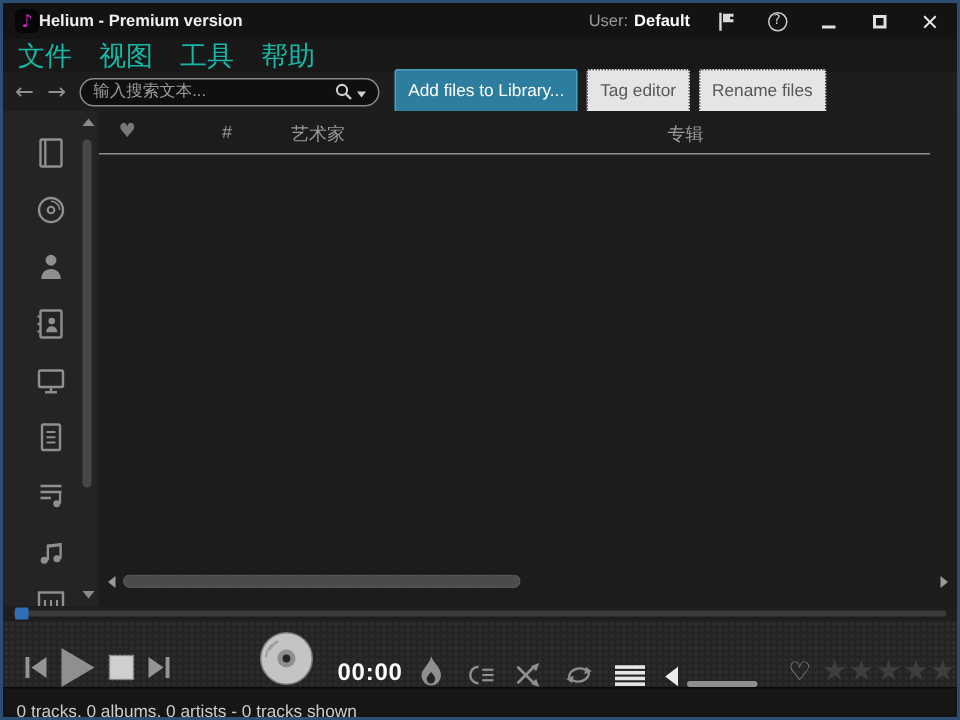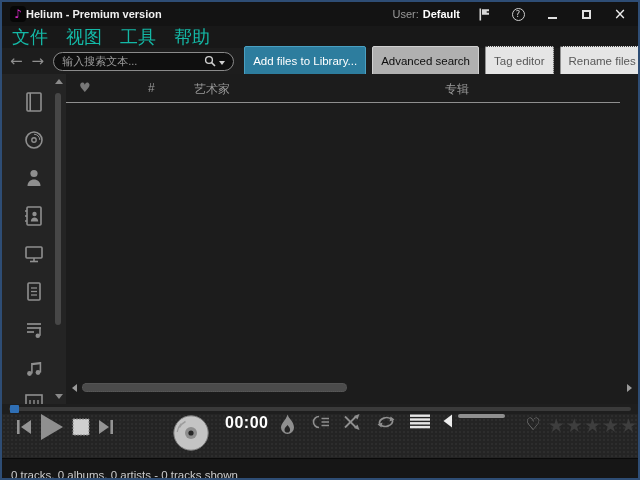--- a/index.html
+++ b/index.html
@@ -77,21 +77,21 @@
   .hscroll-track { flex:1; position:relative; height:11px; margin:0 5px; }
   .hscroll-thumb { position:absolute; left:0; top:1px; width:49%; height:9px; background:#4b4b4b;
                    border:1px dotted #5e5e5e; border-radius:5px; }
 
   
   .seekrow { height:10px; background:#1e1e1e; display:flex; align-items:center; padding:0 7px; flex:0 0 auto; }
   .seek-track { flex:1; height:4px; background:#3a3a3a; border-radius:2px; position:relative; }
   .seek-thumb { position:absolute; top:-2px; width:9px; height:8px; background:#2f6fb5; border-radius:1px; }
 
   
-  .playerbar { height:44px; background-color:#242424; display:flex; align-items:flex-start;
+  .playerbar { height:44px; background-color:#242424; display:flex; align-items:flex-end;
                padding-left:14px; flex:0 0 auto; }
   .pb { display:flex; align-items:center; justify-content:center; }
   .transport { display:flex; align-items:center; gap:8px; }
   .time { color:#ffffff; font-size:16px; font-weight:bold; letter-spacing:0.5px; margin-left:15px; }
   .vol-track { width:60px; height:4px; background:#8f8f8f; border-radius:2px; margin-left:5px; overflow:hidden; }
   .vol-fill  { height:100%; background:#e91fd1; }
   .love { color:#8a8a8a; font-size:17px; margin-left:21px; }
   .stars { color:#3e3e3e; font-size:19px; letter-spacing:1px; margin-left:7px; }
 
   
@@ -148,21 +148,20 @@
     <span class="nav-arrow glyph">→</span>
     <span class="search-pill">
       <input type="text" placeholder="输入搜索文本..." style="">
       <svg width="13" height="13" viewBox="0 0 13 13">
         <circle cx="5" cy="5" r="3.4" fill="none" stroke="#d0d0d0" stroke-width="1.4"></circle>
         <line x1="7.6" y1="7.6" x2="11" y2="11" stroke="#d0d0d0" stroke-width="1.6"></line>
       </svg>
       <span class="caret-down"></span>
     </span>
     <span class="btn primary">Add files to Library...</span>
-    <span class="btn normal">Advanced search</span>
     <span class="btn disabled">Tag editor</span>
     <span class="btn disabled">Rename files</span>
 
   </div>
 
   <div class="main">
     <div class="sidebar dots">
       <div class="side-list">
         <span class="side-item">
           <svg width="24" height="24" viewBox="0 0 24 24">

